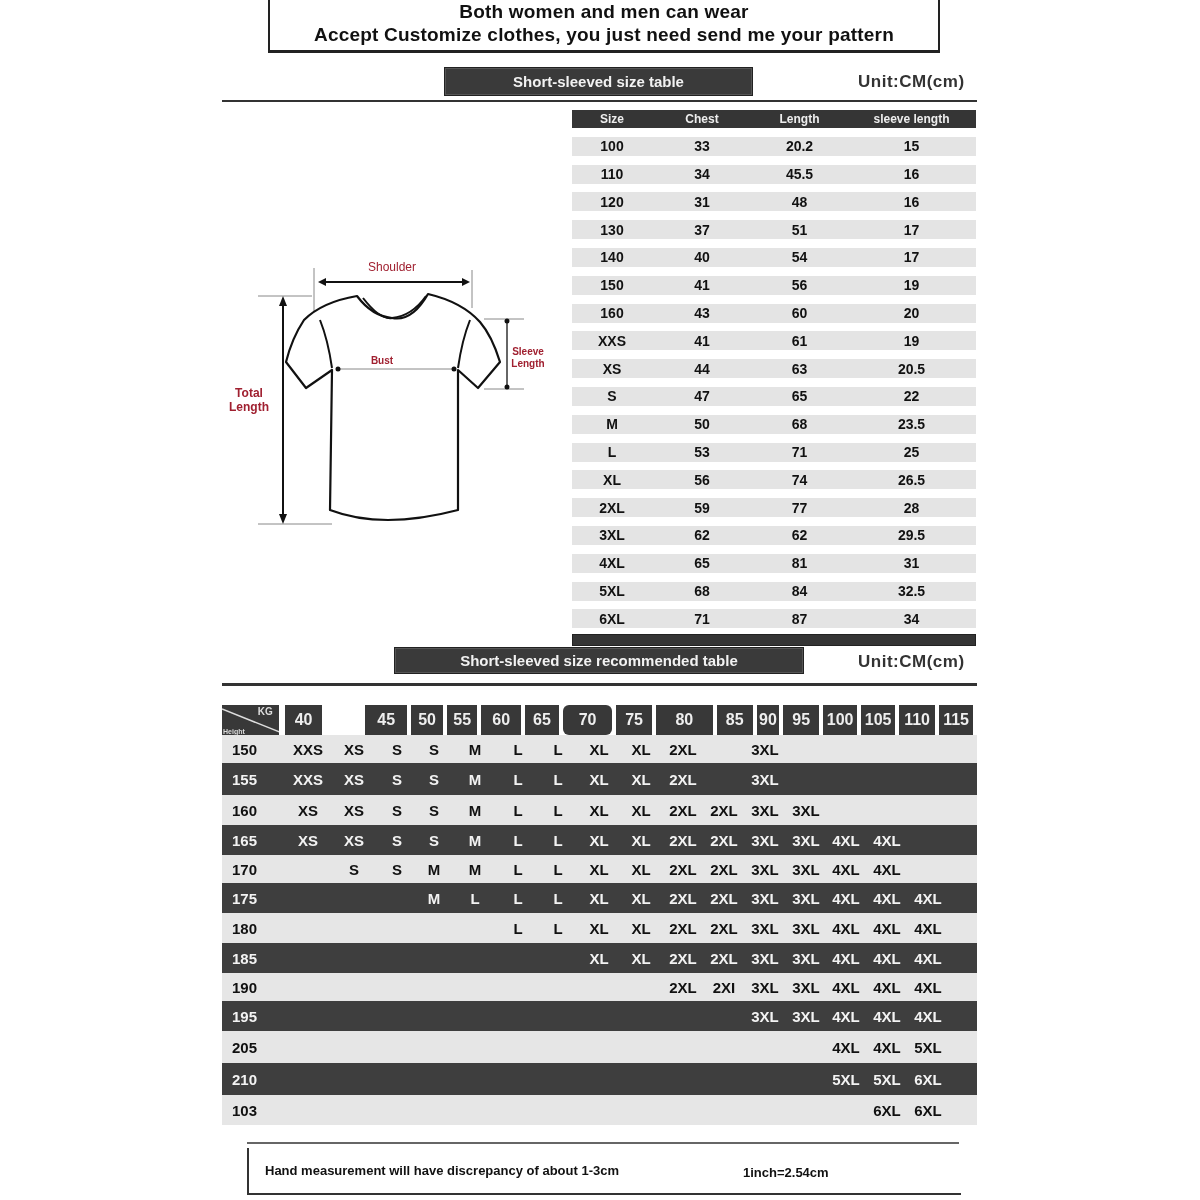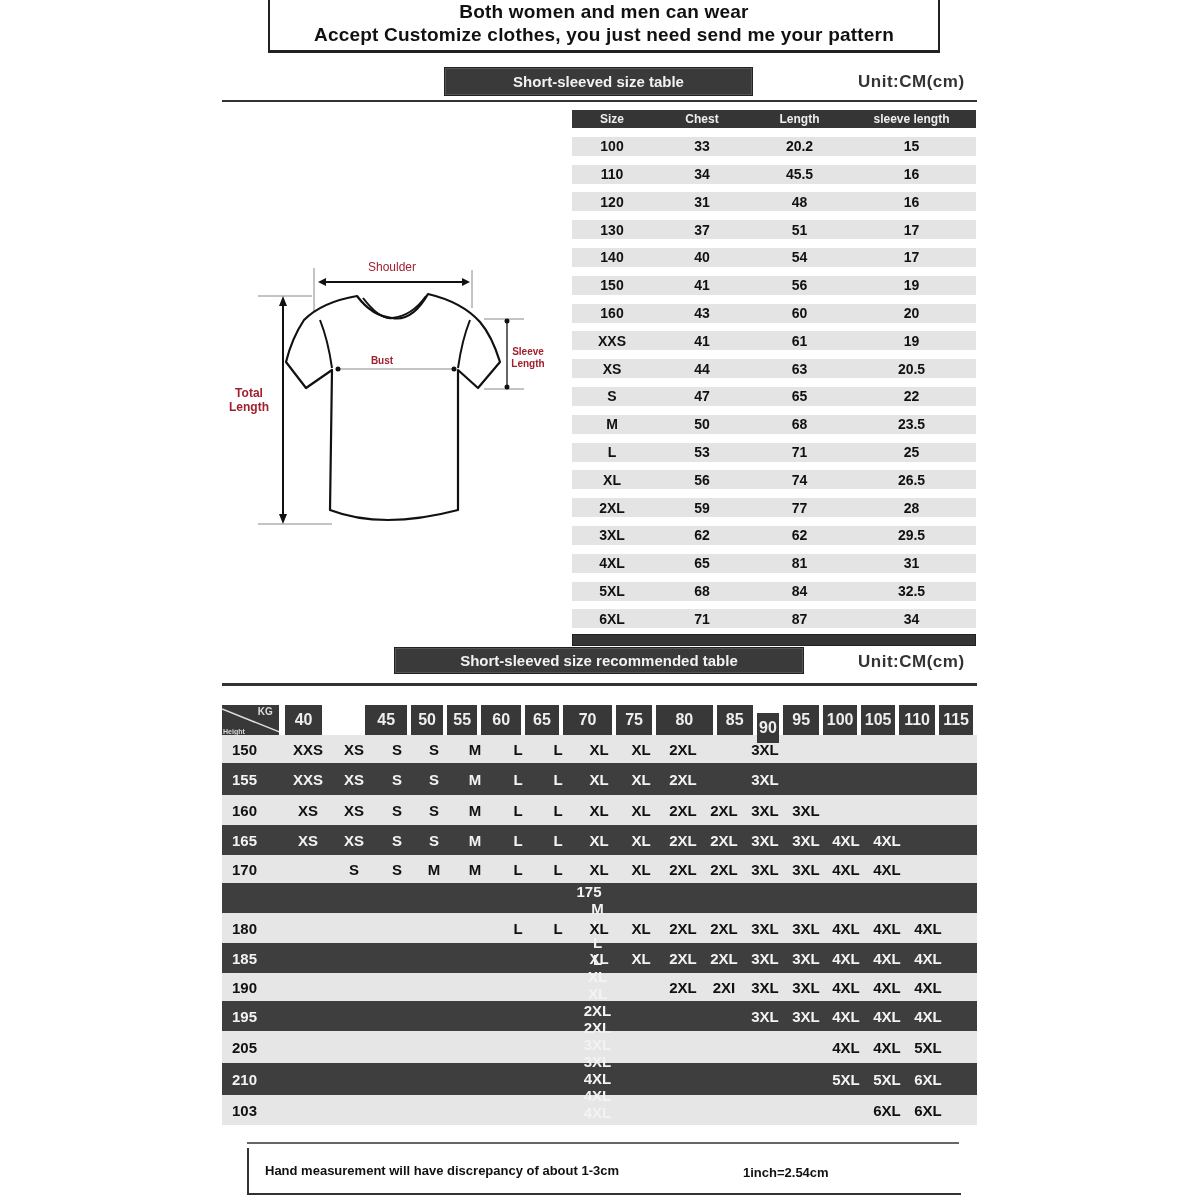--- a/index.html
+++ b/index.html
@@ -232,25 +232,25 @@
       </svg>
       <span style="position:absolute; right:6px; top:1px; color:#ddd; font-size:10px; font-weight:bold;">KG</span>
       <span style="position:absolute; left:1px; bottom:0px; color:#ddd; font-size:7px; font-weight:bold;">Height</span>
     </div>
   <div class="rh-cell" style="width: 40px;">40</div>
       <div class="rh-cell" style="width: 44px; margin-left: 39px;">45</div>
       <div class="rh-cell" style="width: 34px;">50</div>
       <div class="rh-cell" style="width: 32px;">55</div>
       <div class="rh-cell" style="width: 42px;">60</div>
       <div class="rh-cell" style="width: 36px;">65</div>
-      <div class="rh-cell" style="width: 52px;">70</div>
+      <div class="rh-cell" style="width: 52px; border-radius: 6px;">70</div>
       <div class="rh-cell" style="width: 38px;">75</div>
       <div class="rh-cell" style="width: 60px;">80</div>
       <div class="rh-cell" style="width: 38px;">85</div>
-      <div class="rh-cell" style="width: 24px; margin-top: 8px;">90</div>
+      <div class="rh-cell" style="width: 24px;">90</div>
       <div class="rh-cell" style="width: 38px;">95</div>
       <div class="rh-cell" style="width: 36px;">100</div>
       <div class="rh-cell" style="width: 36px;">105</div>
       <div class="rh-cell" style="width: 38px;">110</div>
       <div class="rh-cell" style="width: 36px;">115</div>
     </div>
   <div id="rec-body">
       <div class="rec-row light" style="height: 28px;">
         <div class="rr-h">150</div>
         <div class="rr-c" style="width: 40px;">XXS</div>
@@ -339,21 +339,21 @@
         <div class="rr-c" style="width: 38px;">XL</div>
         <div class="rr-c" style="width: 38px;">XL</div>
         <div class="rr-c" style="width: 38px;">2XL</div>
         <div class="rr-c" style="width: 36px;">2XL</div>
         <div class="rr-c" style="width: 38px;">3XL</div>
         <div class="rr-c" style="width: 36px;">3XL</div>
         <div class="rr-c" style="width: 36px;">4XL</div>
         <div class="rr-c" style="width: 38px;">4XL</div>
         <div class="rr-c" style="width: 36px;"></div>
       </div>
-      <div class="rec-row dark" style="height: 30px; flex-direction: column;">
+      <div class="rec-row dark" style="height: 30px;">
         <div class="rr-h">175</div>
         <div class="rr-c" style="width: 40px;"></div>
         <div class="rr-c" style="width: 44px;"></div>
         <div class="rr-c" style="width: 34px;"></div>
         <div class="rr-c" style="width: 32px;">M</div>
         <div class="rr-c" style="width: 42px;">L</div>
         <div class="rr-c" style="width: 36px;">L</div>
         <div class="rr-c" style="width: 36px;">L</div>
         <div class="rr-c" style="width: 38px;">XL</div>
         <div class="rr-c" style="width: 38px;">XL</div>

